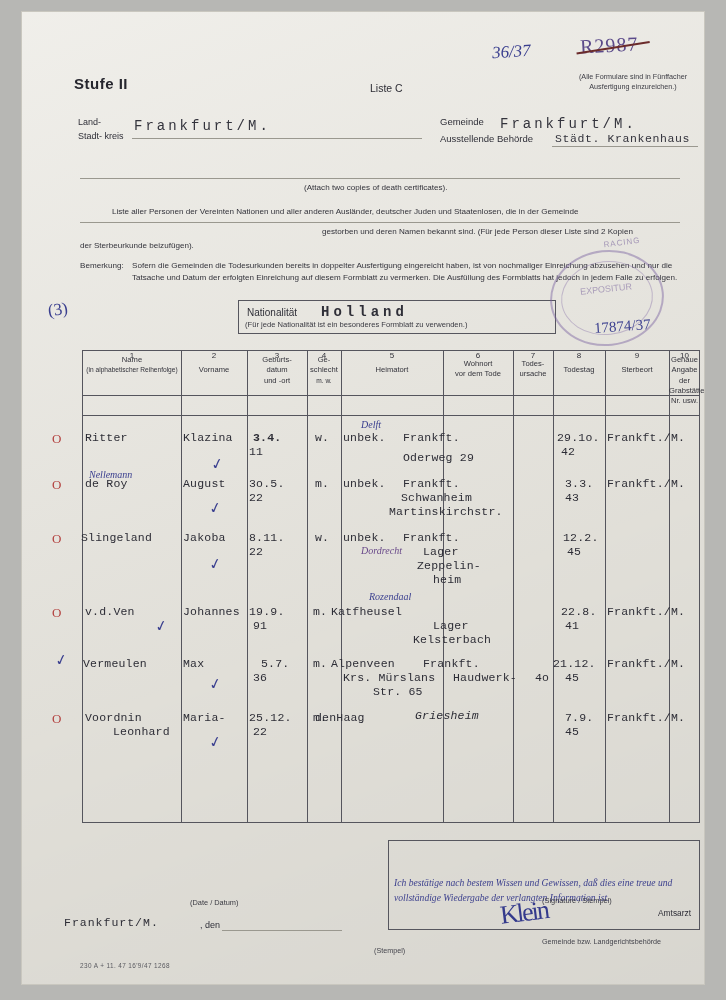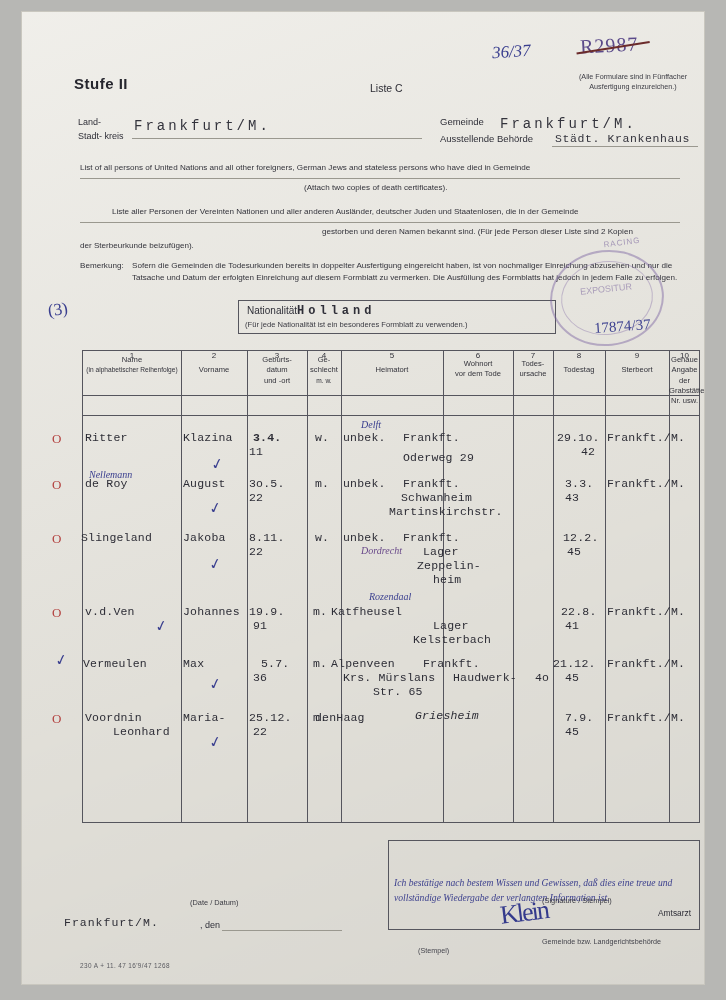--- a/index.html
+++ b/index.html
@@ -65,21 +65,21 @@
 
   .para{ position:absolute;font-size:8.1px;line-height:1.5;color:#33333b;}
   .u-line{ position:absolute;height:1px;background:#9a988f;}
 
   
   .nat-box{
     position:absolute;left:216px;top:288px;width:316px;height:32px;
     border:1px solid #56565e;
   }
   .nat-row{ position:absolute;left:8px;top:3px;font-size:10px;color:#2f2f38;}
-  .nat-row b{ font-size:12px;letter-spacing:4px;margin-left:0;}
+  .nat-row b{ font-size:14px;letter-spacing:4px;margin-left:24px;}
   .nat-sub{ position:absolute;left:6px;top:19px;font-size:7.6px;color:#3a3a42;}
 
   
   .stamp-round{
     position:absolute;left:528px;top:238px;width:110px;height:92px;
     border:2px solid rgba(120,95,160,.45);border-radius:50%;
     transform:rotate(-6deg);
   }
   .stamp-round:after{
     content:"";position:absolute;inset:9px;border:1px solid rgba(120,95,160,.35);border-radius:50%;
@@ -135,21 +135,21 @@
   .sig-scribble{
     position:absolute;left:478px;top:886px;font-family:"Liberation Serif",serif;
     font-size:26px;color:#343a8c;transform:rotate(-7deg);letter-spacing:-2px;
   }
   .arzt{ position:absolute;left:636px;top:896px;font-size:8.4px;color:#2f2f38;}
   .gem-beh{ position:absolute;left:520px;top:925px;font-size:7.2px;color:#44444c;}
   .date-label{ position:absolute;left:168px;top:886px;font-size:7.4px;color:#3a3a42;}
   .city-foot{ position:absolute;left:42px;top:904px;font-size:11.5px;font-family:"Liberation Mono",monospace;letter-spacing:1px;color:#2d2d36;}
   .den{ position:absolute;left:178px;top:908px;font-size:9px;color:#2f2f38;}
   .den-line{ position:absolute;left:200px;top:918px;width:120px;height:1px;background:#9a988f;}
-  .stempel{ position:absolute;left:352px;top:934px;font-size:7.2px;color:#44444c;margin-left:44px;}
+  .stempel{ position:absolute;left:352px;top:934px;font-size:7.2px;color:#44444c;}
   .printcode{ position:absolute;left:58px;top:950px;font-size:6.4px;color:#5a5a60;letter-spacing:.4px;}
 </style>
 </head>
 <body>
 
 <div class="page">
 
   <div class="mark-3612">36/37</div>
   <div class="mark-r298">
     <span>R2987</span>
@@ -165,21 +165,20 @@
   </div>
   <div class="lk-value tw">Frankfurt/M.</div>
   <div class="lk-line"></div>
 
   <div class="gem-label">Gemeinde</div>
   <div class="gem-value tw">Frankfurt/M.</div>
   <div class="beh-label">Ausstellende Behörde</div>
   <div class="beh-value tw">Städt. Krankenhaus</div>
   <div class="beh-line"></div>
 
-  <div class="para" style="left:58px;top:150px;width:600px;">List of all persons of United Nations and all other foreigners, German Jews and stateless persons who have died in Gemeinde</div>
   <div class="u-line" style="left:58px;top:166px;width:600px;"></div>
   <div class="para" style="left:282px;top:170px;">(Attach two copies of death certificates).</div>
 
   <div class="para" style="left:58px;top:194px;width:600px;margin-left:32px;">Liste aller Personen der Vereinten Nationen und aller anderen Ausländer, deutscher Juden und Staatenlosen, die in der Gemeinde</div>
   <div class="u-line" style="left:58px;top:210px;width:600px;"></div>
   <div class="para" style="left:300px;top:214px;">gestorben und deren Namen bekannt sind. (Für jede Person dieser Liste sind 2 Kopien</div>
   <div class="para" style="left:58px;top:228px;">der Sterbeurkunde beizufügen).</div>
 
   <div class="para" style="left:58px;top:248px;width:20px;">Bemerkung:</div>
   <div class="para" style="left:110px;top:248px;width:548px;">Sofern die Gemeinden die Todesurkunden bereits in doppelter Ausfertigung eingereicht haben, ist von nochmaliger Einreichung abzusehen und nur die Tatsache und Datum der erfolgten Einreichung auf diesem Formblatt zu vermerken. Die Ausfüllung des Formblatts hat jedoch in jedem Falle zu erfolgen.</div>
@@ -244,21 +243,21 @@
     <div class="cell" style="left:100px;top:80px;">Klazina</div>
     <div class="chk" style="left:128px;top:104px;">✓</div>
     <div class="cell" style="left:170px;top:80px;font-weight:bold;">3.4.</div>
     <div class="cell" style="left:166px;top:94px;">11</div>
     <div class="cell" style="left:232px;top:80px;">w.</div>
     <div class="hw" style="left:278px;top:68px;">Delft</div>
     <div class="cell" style="left:260px;top:80px;">unbek.</div>
     <div class="cell" style="left:320px;top:80px;">Frankft.</div>
     <div class="cell" style="left:320px;top:100px;">Oderweg 29</div>
     <div class="cell" style="left:474px;top:80px;">29.1o.</div>
-    <div class="cell" style="left:478px;top:94px;margin-left:20px;">42</div>
+    <div class="cell" style="left:478px;top:94px;">42</div>
     <div class="cell" style="left:524px;top:80px;">Frankft./M.</div>
 
     <div class="omark" style="left:-31px;top:126px;">O</div>
     <div class="cell" style="left:2px;top:126px;">de Roy</div>
     <div class="cell" style="left:100px;top:126px;">August</div>
     <div class="chk" style="left:126px;top:148px;">✓</div>
     <div class="cell" style="left:166px;top:126px;">3o.5.</div>
     <div class="cell" style="left:166px;top:140px;">22</div>
     <div class="cell" style="left:232px;top:126px;">m.</div>
     <div class="cell" style="left:260px;top:126px;">unbek.</div>

